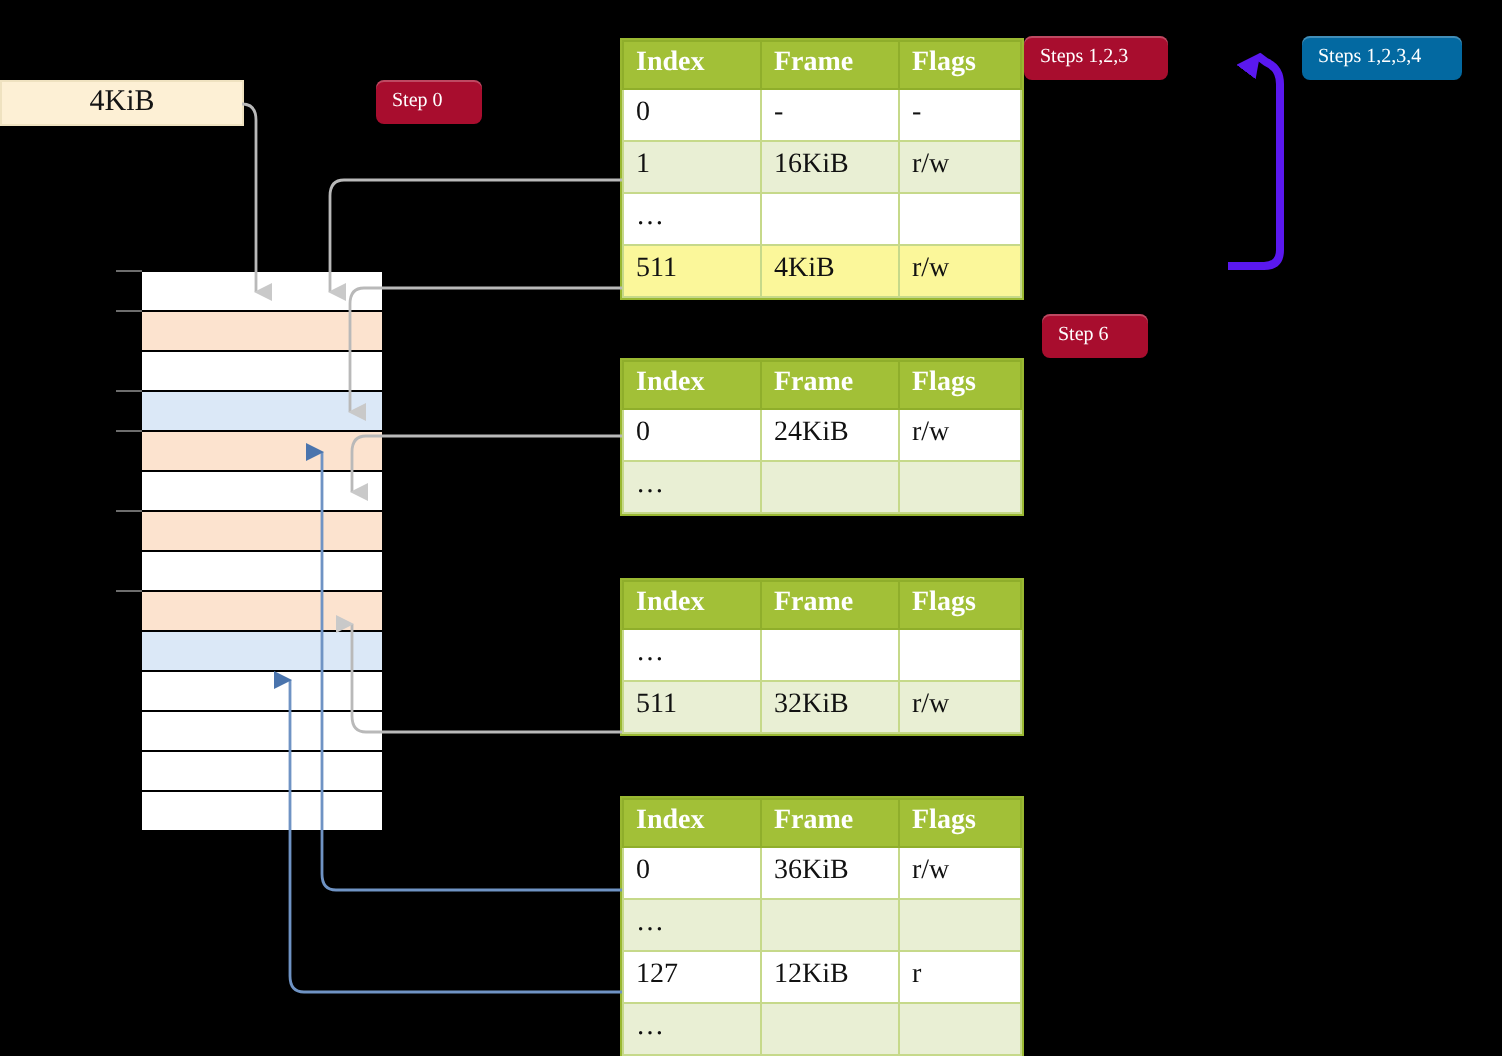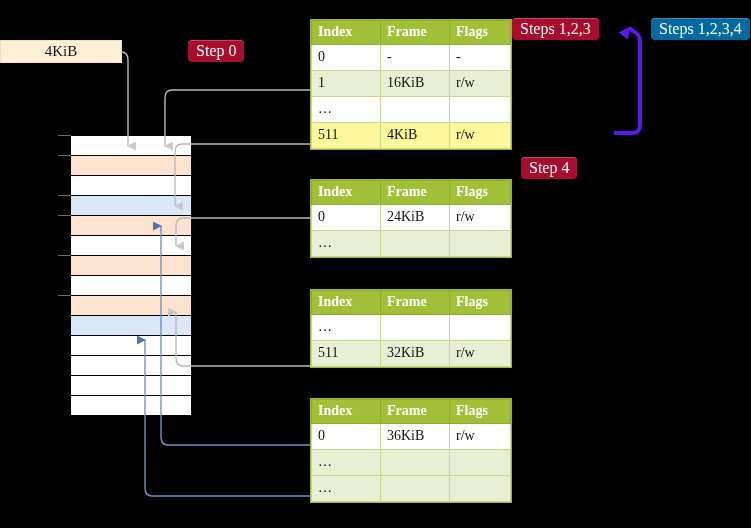--- a/index.html
+++ b/index.html
@@ -13,23 +13,23 @@
     height: 528px;
     background: #000000;
     overflow: hidden;
     font-family: "Liberation Serif", "DejaVu Serif", serif;
   }
 
   
   .badge {
     position: absolute;
     color: #ffffff;
-    font-size: 16px;
+    font-size: 10px;
     line-height: 19px;
-    padding: 1px 8px 2px 8px;
+    padding: 1px 20px 2px 8px;
     border-radius: 4px;
     white-space: nowrap;
     font-family: "Liberation Serif", "DejaVu Serif", serif;
   }
   .badge-red   { background: #a80d2e; box-shadow: 0 1px 0 rgba(255,255,255,.25) inset; }
   .badge-blue  { background: #5a18ef; box-shadow: 0 1px 0 rgba(255,255,255,.25) inset; }
 
   
   .memlabel {
     position: absolute;
@@ -120,21 +120,21 @@
 <body>
 
 <div id="stage">
 
   <div class="memlabel" id="memlabel" style="left:0px; top:40px; width:120px;">4KiB</div>
 
   <div id="badges">
       <div class="badge badge-red" style="left: 188px; top: 40px; background: rgb(168, 13, 46); text-align: right;">Step 0</div>
       <div class="badge badge-red" style="left: 512px; top: 18px; background: rgb(168, 13, 46);">Steps 1,2,3</div>
       <div class="badge badge-blue" style="left: 651px; top: 18px; background: #0369a1;">Steps 1,2,3,4</div>
-      <div class="badge badge-red" style="left: 521px; top: 157px; background: rgb(168, 13, 46);">Step 4</div>
+      <div class="badge badge-red" style="left: 521px; top: 157px; background: rgb(168, 13, 46);">Step 6</div>
     </div>
 
   <div id="memblock">
       <div class="memrow white" style="top: 0px;"></div>
       <div class="memrow orange" style="top: 20px;"></div>
       <div class="memrow white" style="top: 40px;"></div>
       <div class="memrow blue" style="top: 60px;"></div>
       <div class="memrow orange" style="top: 80px;"></div>
       <div class="memrow white" style="top: 100px;"></div>
       <div class="memrow orange" style="top: 120px;"></div>
@@ -241,20 +241,25 @@
           <tr class="odd">
             <td class="colIndex">0</td>
             <td class="colFrame">36KiB</td>
             <td class="colFlags">r/w</td>
           </tr>
           <tr class="even">
             <td class="colIndex">…</td>
             <td class="colFrame"></td>
             <td class="colFlags"></td>
           </tr>
+          <tr class="odd">
+            <td class="colIndex">127</td>
+            <td class="colFrame">12KiB</td>
+            <td class="colFlags">r</td>
+          </tr>
           <tr class="even">
             <td class="colIndex">…</td>
             <td class="colFrame"></td>
             <td class="colFlags"></td>
           </tr>
         </tbody>
       </table>
     </div>
 
   <svg id="wires" viewBox="0 0 751 528" xmlns="http://www.w3.org/2000/svg">

